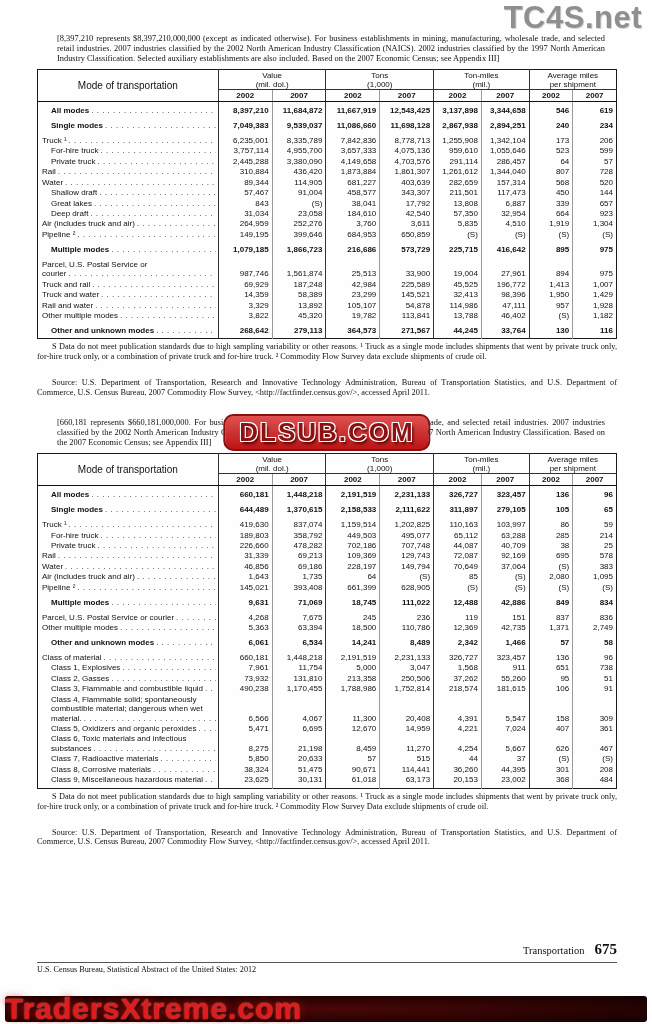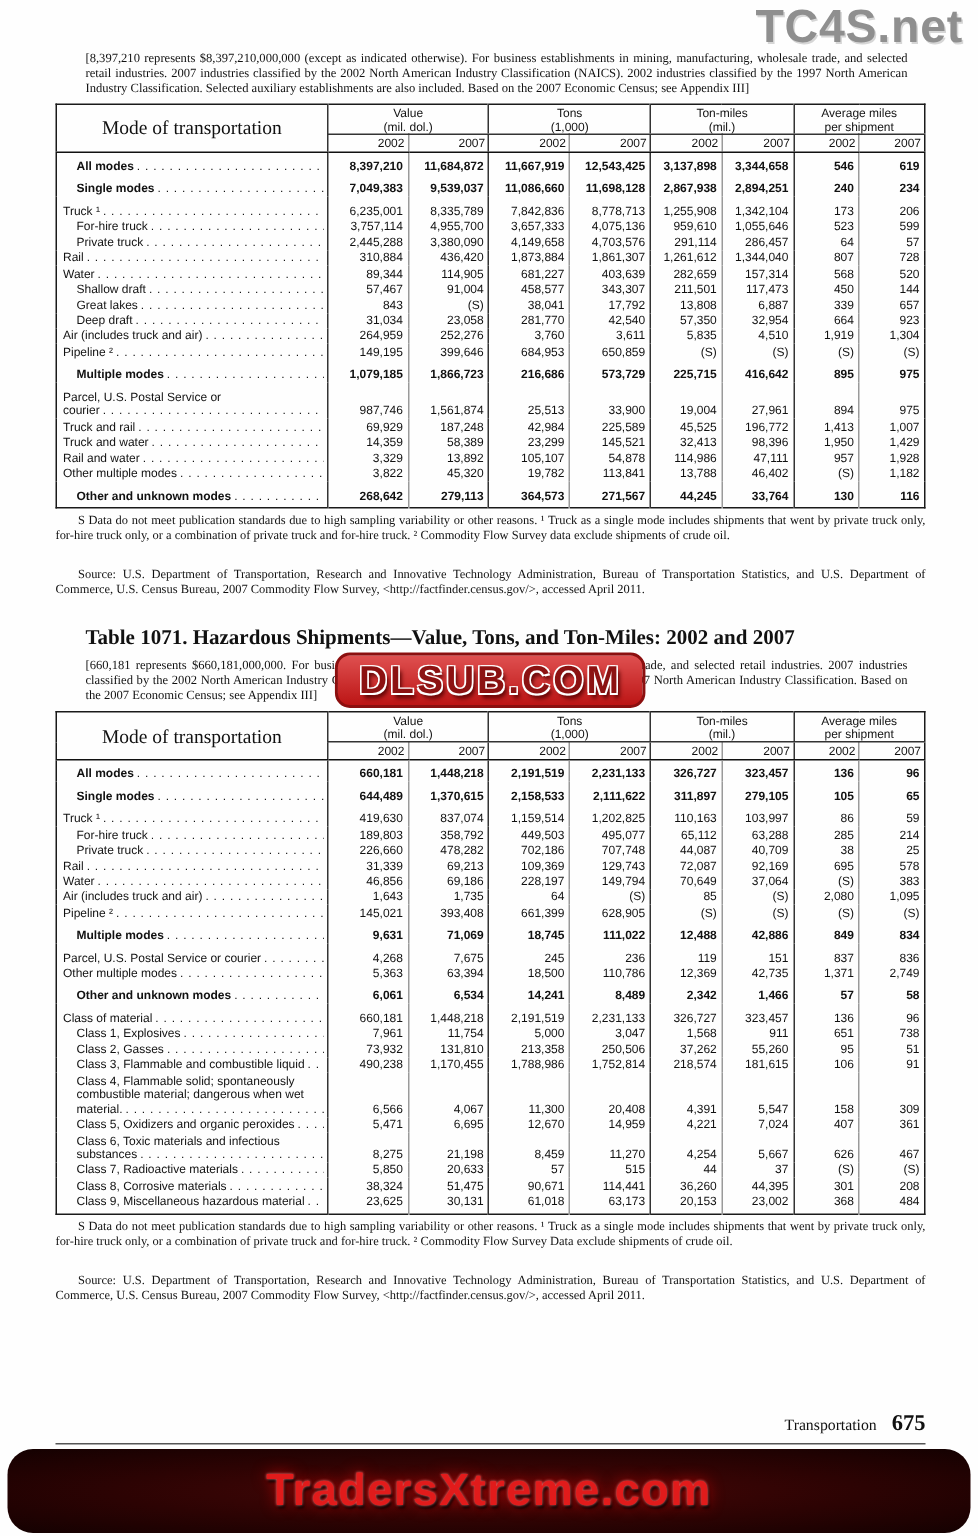--- a/index.html
+++ b/index.html
@@ -21,24 +21,24 @@
   .intro-wrap { position:relative; }
   .wm-mid {
     position:absolute; left:50%; top:-4px; transform:translateX(-50%);
     background:linear-gradient(180deg,#df5050,#bc1515);
     border:2px solid #8c0f0f; border-radius:10px; padding:1px 14px;
     font-family:"Liberation Sans", sans-serif; font-weight:bold;
     font-size:26px; letter-spacing:2px; color:#8c1212; white-space:nowrap;
     text-shadow:-1px -1px 0 #fff, 1px -1px 0 #fff, -1px 1px 0 #fff, 1px 1px 0 #fff, 2px 3px 3px #550000;
   }
   .wm-banner {
-    position:absolute; left:5px; right:5px; bottom:2px; height:56px;
-    border-radius:17px;
+    position:absolute; left:5px; right:5px; bottom:2px; height:26px;
+    border-radius:3px;
     background:radial-gradient(ellipse at center, #4a0707 0%, #2c0303 55%, #140101 100%);
-    display:flex; align-items:center; justify-content:center;
+    display:flex; align-items:center; justify-content:flex-start;
   }
   .wm-banner span {
     font-family:"Liberation Sans", sans-serif; font-weight:bold;
     font-size:30px; color:#e11b1b; letter-spacing:1px;
     text-shadow:0 0 2px #ff7a7a, 1px 2px 2px #000, 0 0 10px #c00000;
   }
 
   
   .tbl-title { font-weight:bold; font-size:14px; line-height:1.15; margin:0 0 5px 20px; width:548px; }
   .tbl-title .tl { display:block; }
@@ -52,26 +52,26 @@
     width:100%; border-collapse:collapse; table-layout:fixed;
     font-family:"Liberation Sans", sans-serif; font-size:8px;
     border:1px solid #1a1a1a; margin-top:2px;
   }
   col.col-mode { width:178px; }
   col.col-v { width:53px; }
   col.col-t { width:53px; }
   col.col-m { width:47px; }
   col.col-a { width:43px; }
   th { font-weight:normal; }
-  th.mode-h { text-align:center; vertical-align:middle; font-size:13px;font-family:Liberation Serif, serif; }
+  th.mode-h { text-align:center; vertical-align:middle; font-size:10px; }
   th.grp-h {
     text-align:center; padding:1px 2px 0 2px; line-height:1.15;
     border-left:1px solid #333; border-bottom:1px solid #333;
   }
-  th.yr { text-align:right; padding:1px 2px; border-bottom:1px solid #111; }
+  th.yr { text-align:center; padding:1px 2px; border-bottom:1px solid #111;font-weight:bold; }
   th.mode-h { border-bottom:1px solid #111; }
   .c1 { border-left:1px solid #333; }
   .c2 { border-left:1px solid #9a9a9a; }
   tbody td { vertical-align:bottom; line-height:1.18; padding:0.5px 3px; }
   td.num { text-align:right; white-space:nowrap; }
   td.lblc { padding-left:4px; padding-right:2px; overflow:hidden; }
   tr.b { font-weight:bold; }
   tr.b td.lblc, tr.ind td.lblc { padding-left:13px; }
   tr.gap td { padding-top:5px; }
   tbody tr:first-child td { padding-top:4px;margin-top:38px; }
@@ -300,21 +300,21 @@
             </tr>
             <tr class="ind">
               <td class="lblc">
                 <div class="lblflex">
                   <span class="lbl">Deep draft</span>
                   <span class="leader"></span>
                 </div>
               </td>
               <td class="num c1">31,034</td>
               <td class="num c2">23,058</td>
-              <td class="num c1">281,770</td>
+              <td class="num c1">184,610</td>
               <td class="num c2">42,540</td>
               <td class="num c1">57,350</td>
               <td class="num c2">32,954</td>
               <td class="num c1">664</td>
               <td class="num c2">923</td>
             </tr>
             <tr>
               <td class="lblc">
                 <div class="lblflex">
                   <span class="lbl">Air (includes truck and air)</span>
@@ -459,23 +459,20 @@
               <td class="num c1">130</td>
               <td class="num c2">116</td>
             </tr>
           </tbody>
         </table>
       <p class="footnote">S Data do not meet publication standards due to high sampling variability or other reasons. ¹ Truck as a single mode includes shipments that went by private truck only, for-hire truck only, or a combination of private truck and for-hire truck. ² Commodity Flow Survey data exclude shipments of crude oil.</p>
       <p class="source">Source: U.S. Department of Transportation, Research and Innovative Technology Administration, Bureau of Transportation Statistics, and U.S. Department of Commerce, U.S. Census Bureau, 2007 Commodity Flow Survey, &lt;http://factfinder.census.gov/&gt;, accessed April 2011.</p>
     </section>
 
     <section class="tbl-section sec2">
-      <h1 class="tbl-title">
-        <span class="tl">Table 1071. Hazardous Shipments—Value, Tons, and Ton-Miles: 2002 and 2007</span>
-      </h1>
       <div class="intro-wrap">
         <p class="intro">[660,181 represents $660,181,000,000. For business establishments in mining, manufacturing, wholesale trade, and selected retail industries. 2007 industries classified by the 2002 North American Industry Classification (NAICS). 2002 industries classified by the 1997 North American Industry Classification. Based on the 2007 Economic Census; see Appendix III]</p>
         <div class="wm-mid">DLSUB.COM</div>
       </div>
       <table class="census">
         <colgroup>
           <col class="col-mode">
             <col class="col-v">
             <col class="col-v">
             <col class="col-t">

